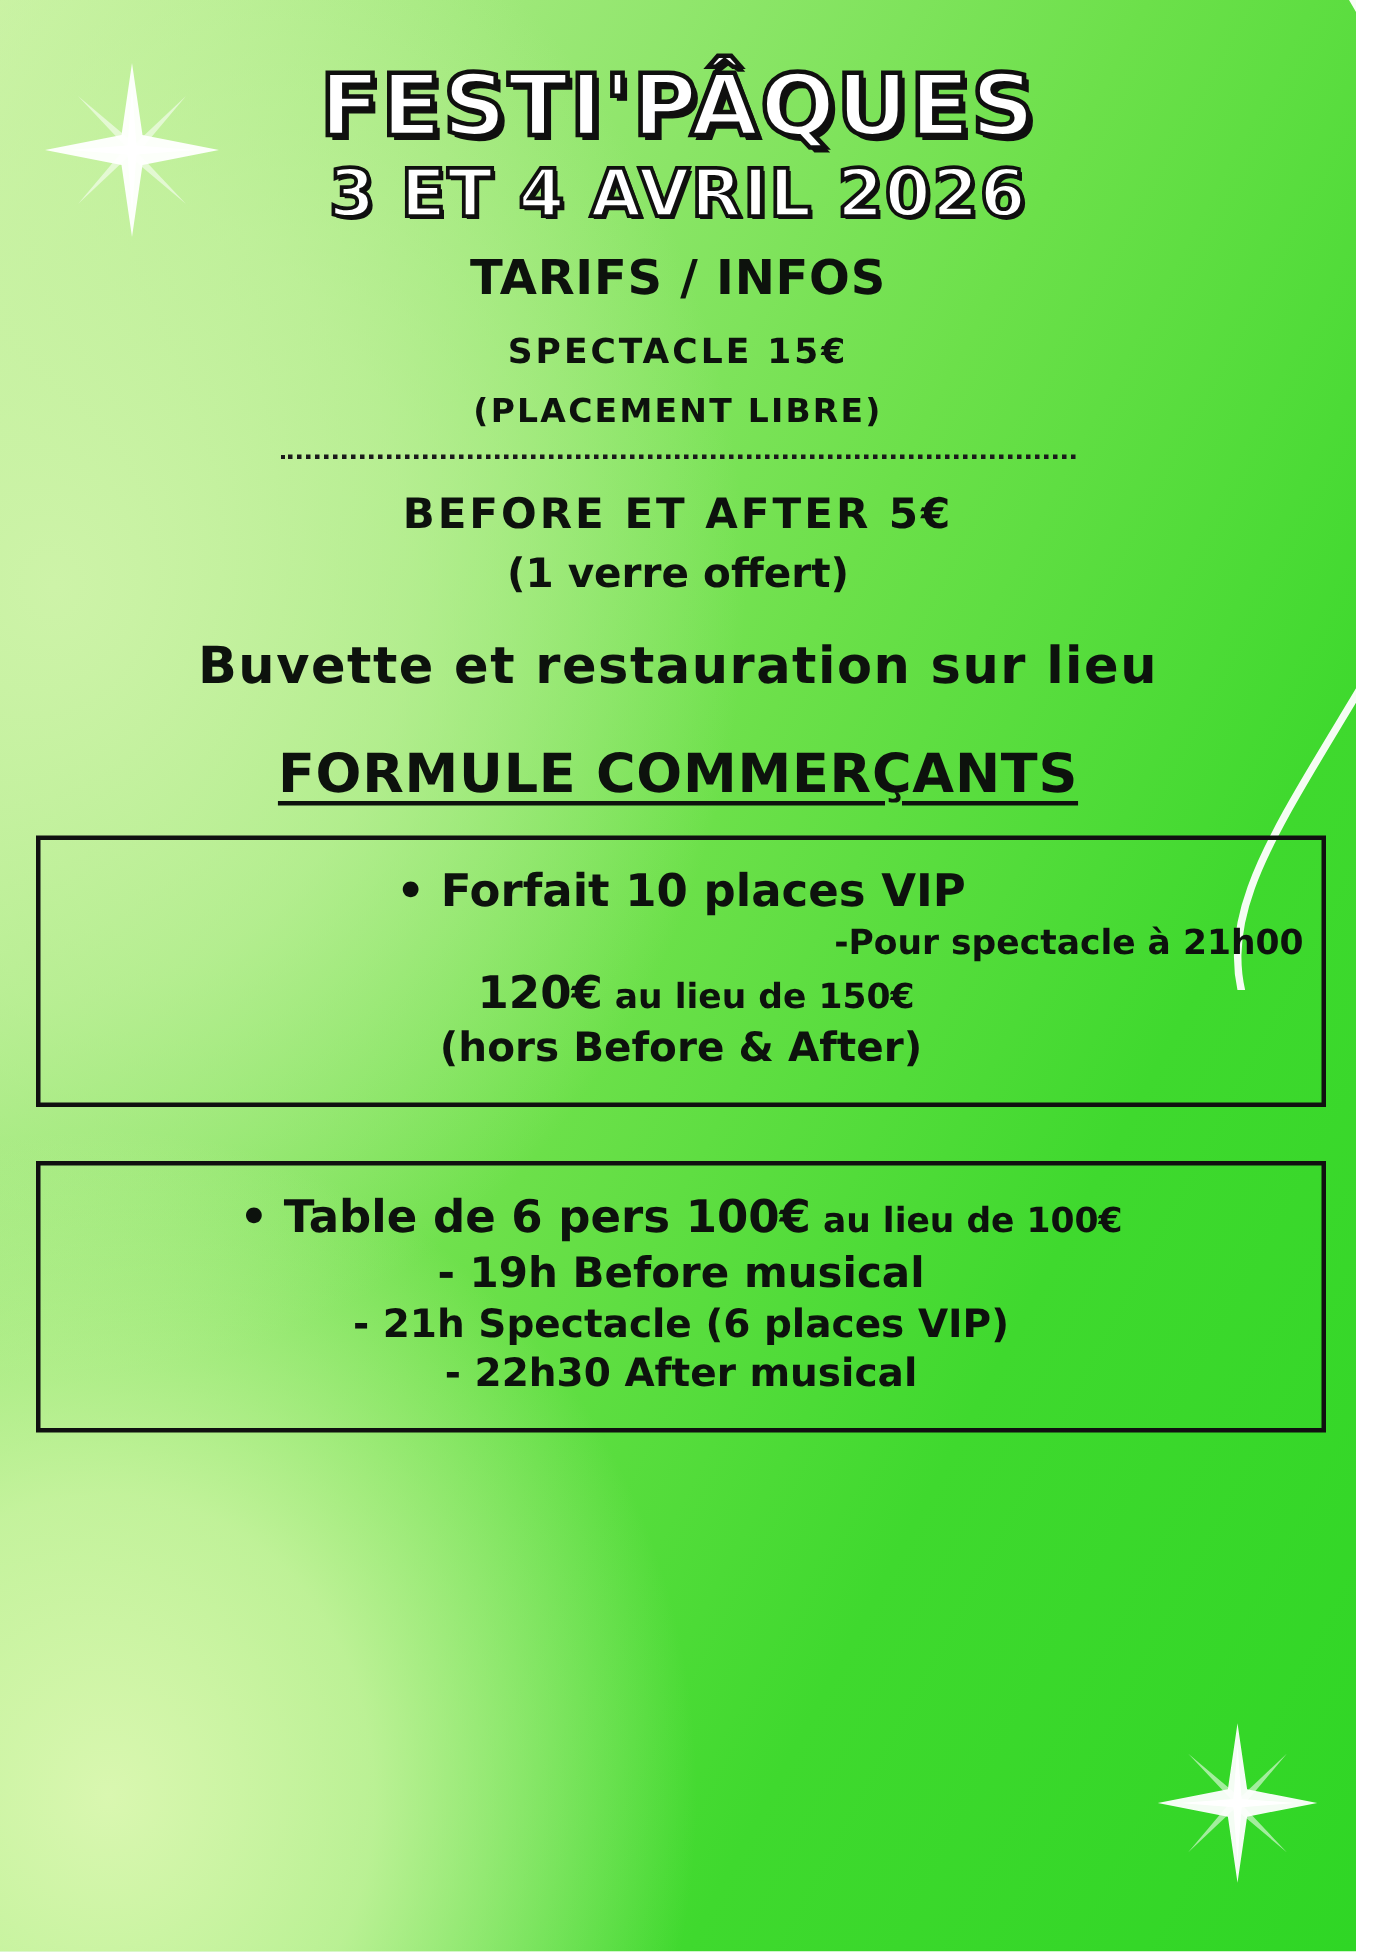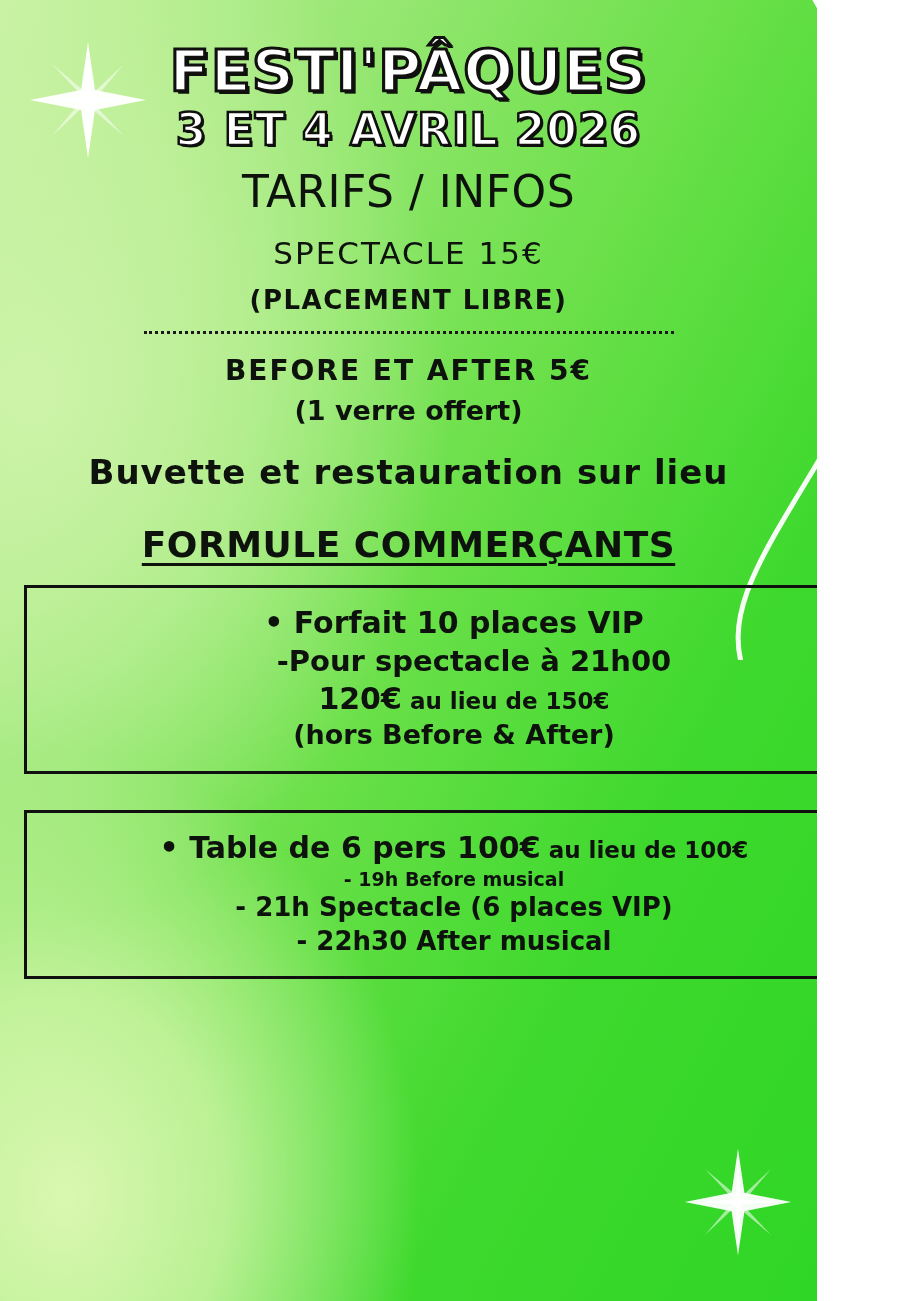--- a/index.html
+++ b/index.html
@@ -7,21 +7,21 @@
     padding: 0;
   }
   body {
     width: 920px;
     height: 1301px;
     font-family: "DejaVu Sans", sans-serif;
     overflow: hidden;
   }
   .poster {
     position: relative;
-    width: 817px;
+    width: 904px;
     height: 1301px;
     background:
       radial-gradient(ellipse 70% 55% at 8% 92%, #d9f7b0 0%, rgba(217,247,176,0.75) 28%, rgba(190,240,150,0.0) 62%),
       radial-gradient(ellipse 75% 60% at 4% 30%, #cdf3a8 0%, rgba(205,243,168,0.6) 35%, rgba(205,243,168,0.0) 68%),
       linear-gradient(118deg, #c8f2a2 0%, #9de878 22%, #6ce04a 48%, #3fd92e 72%, #2fd625 100%);
     overflow: hidden;
   }
   .swoosh {
     position: absolute;
     top: -40px;
@@ -70,36 +70,36 @@
     font-weight: 700;
     font-size: 44px;
     color: #ffffff;
     -webkit-text-stroke: 2.5px #10100f;
     text-shadow: 2px 2px 0 #10100f;
     letter-spacing: 1px;
     margin: 0 0 12px 0;
     line-height: 1.1;
   }
   .section-title {
-    font-weight: 400;
-    font-size: 44px;
+    font-weight: 700;
+    font-size: 32px;
     color: #0d120d;
     letter-spacing: 0.5px;
     margin: 0 0 18px 0;
   }
   .price-line {
-    font-weight: 400;
-    font-size: 31px;
+    font-weight: 700;
+    font-size: 23px;
     color: #0d120d;
     letter-spacing: 2px;
     margin: 0 0 14px 0;
   }
   .price-note {
     font-weight: 700;
-    font-size: 26px;
+    font-size: 22px;
     color: #0d120d;
     letter-spacing: 1.5px;
     margin: 0 0 16px 0;
   }
   .divider {
     width: 530px;
     height: 0;
     margin: 6px auto 20px auto;
     border-top: 3px dotted #1a1a1a;
   }
@@ -141,29 +141,29 @@
     box-sizing: border-box;
     padding: 16px 12px 18px 12px;
     text-align: center;
   }
   .b-line {
     font-weight: 700;
     color: #0d120d;
     line-height: 1.28;
   }
   .b1 { font-size: 30px; }
-  .b2 { font-size: 29px; }
+  .b2 { font-size: 23px; text-align: right; }
   .b3 { font-size: 30px; }
   .small { font-size: 23px; }
   .b4 { font-size: 27px; }
   .b-line.indent1 { padding-left: 40px; }
   .b-line.indent2 { padding-left: 20px; }
 
   .b-t1 { font-size: 30px; }
-  .b-t2 { font-size: 19px; }
+  .b-t2 { font-size: 28px; }
   .b-t3 { font-size: 23px; padding-left: 60px; }
   .b-t4 { font-size: 26px; }
 
   .footer {
     margin-top: 26px;
   }
   .f-label {
     font-weight: 700;
     font-size: 29px;
     color: #0d120d;

